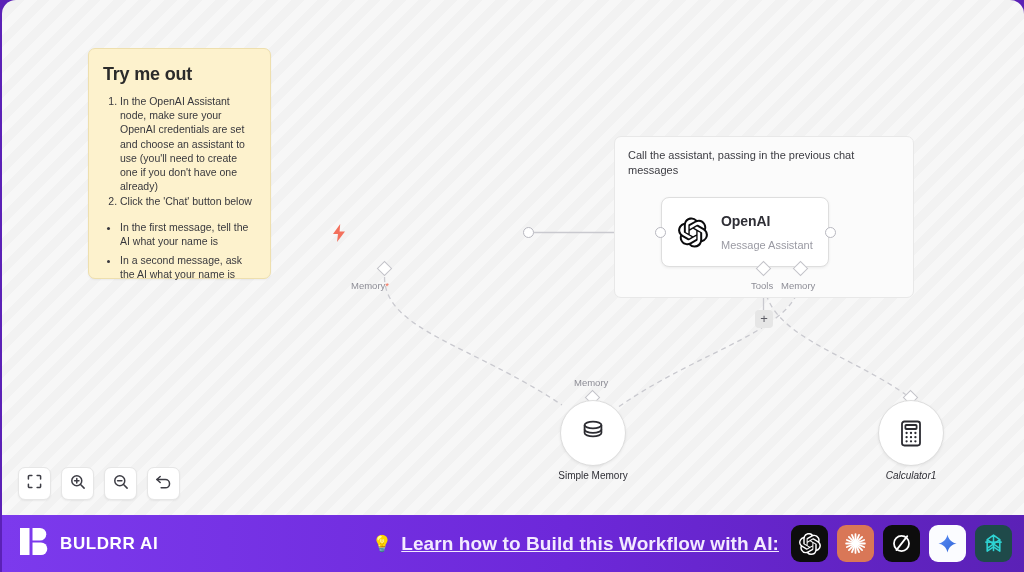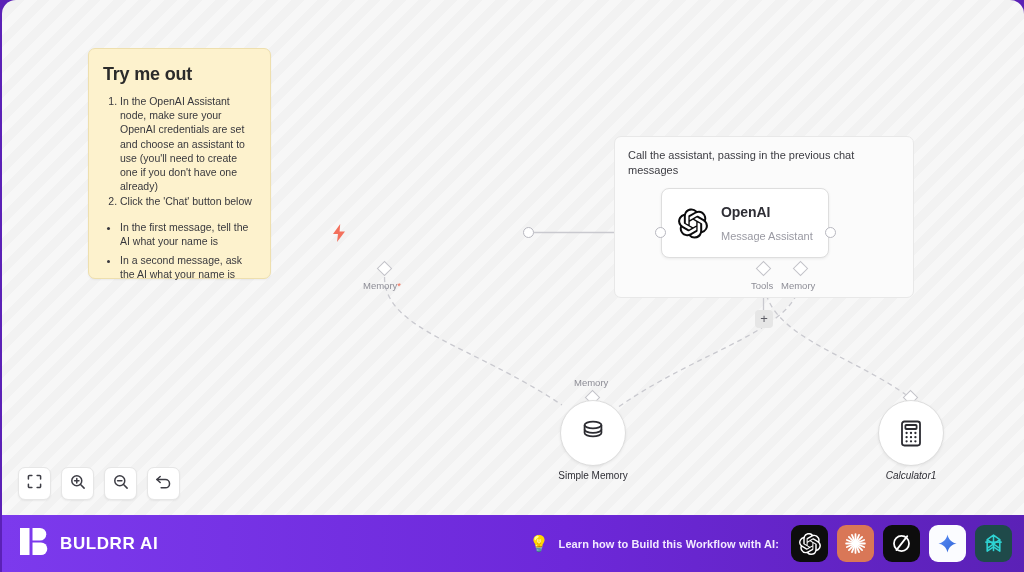--- a/index.html
+++ b/index.html
@@ -125,21 +125,21 @@
   }
   #node-chat-trigger .node-title {
     font-size: 13px;
     color: #33333a;
     line-height: 16px;
     max-width: 90px;
   }
 
   #node-openai {
     left: 659px;
-    top: 188px;
+    top: 197px;
     width: 168px;
     height: 70px;
     border-radius: 8px;
     padding-left: 16px;
     gap: 13px;
   }
   #node-openai .node-title {
     font-size: 14px;
     font-weight: 700;
     color: #2e2e35;
@@ -191,21 +191,21 @@
   #label-memory { left: 501px; top: 470px; }
   #label-calc   { left: 819px; top: 470px; font-style: italic; }
 
   
   .port-label {
     position: absolute;
     font-size: 9.5px;
     color: #8d8d96;
     white-space: nowrap;
   }
-  #portlabel-trigger-memory { left: 361px; top: 280px; }
+  #portlabel-trigger-memory { left: 349px; top: 280px; }
   #portlabel-tools          { left: 749px; top: 280px; }
   #portlabel-openai-memory  { left: 779px; top: 280px; }
   #portlabel-sub-memory     { left: 572px; top: 377px; }
   #portlabel-sub-tool       { left: 897px; top: 377px; margin-top: 44px; }
   .req-star { color: #f06a53; }
 
   
   .diamond {
     position: absolute;
     width: 11px; height: 11px;
@@ -289,24 +289,25 @@
   }
   #brand-center {
     flex: 1;
     display: flex;
     align-items: center;
     justify-content: flex-end;
     gap: 9px;
     padding-right: 12px;
   }
   #learn-text {
-    font-size: 11px;
+    font-size: 19px;
     font-weight: 700;
     color: #f3eaff;
     letter-spacing: 0.1px;
+    text-decoration: underline;
   }
   #brand-icons {
     display: flex;
     gap: 9px;
     margin-right: 14px;
   }
   .ai-icon {
     width: 37px; height: 37px;
     border-radius: 9px;
     display: flex; align-items: center; justify-content: center;

